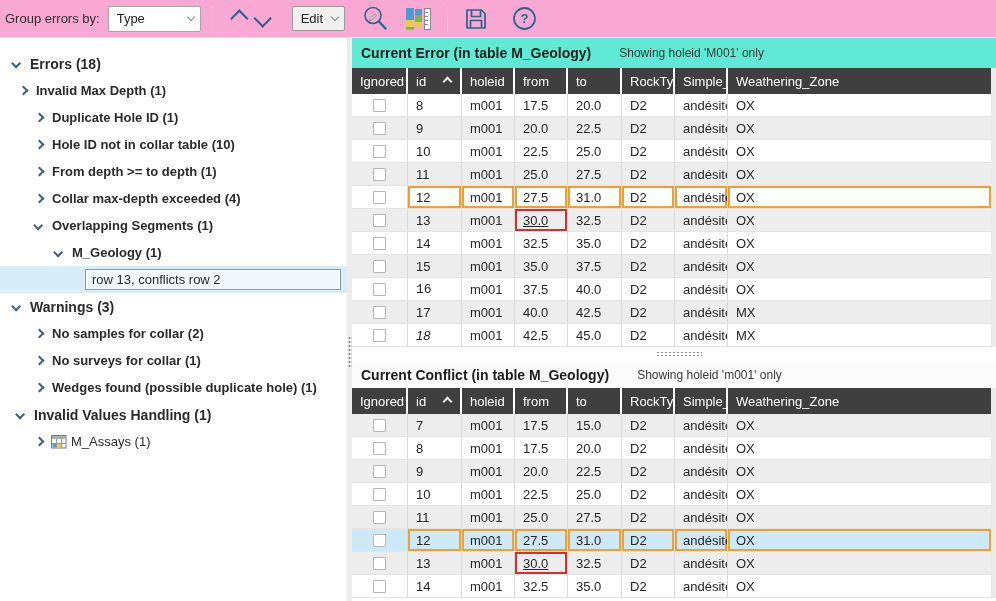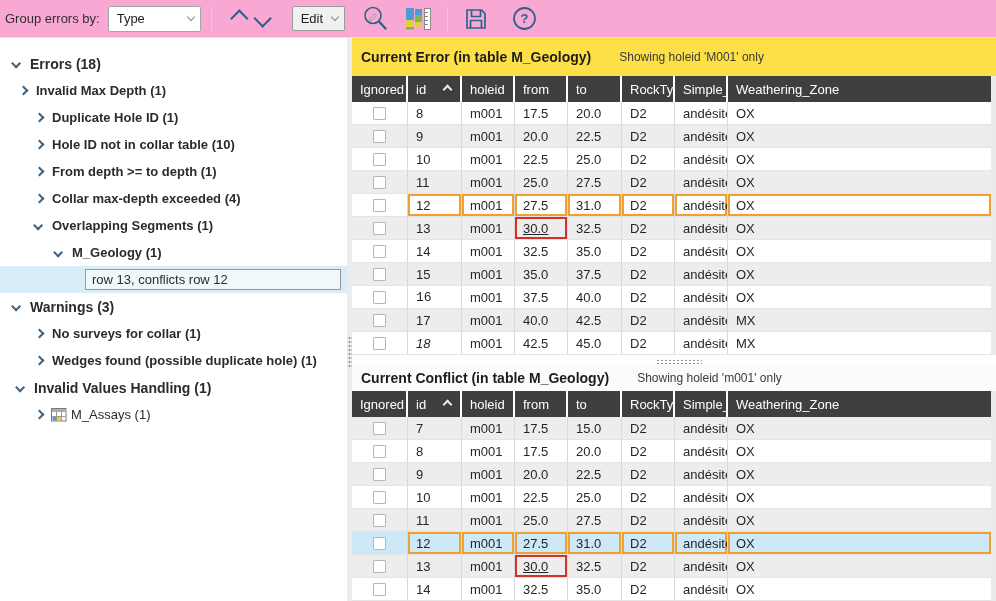--- a/index.html
+++ b/index.html
@@ -38,21 +38,21 @@
   .chev.right { transform:rotate(45deg); }
   .chev.down { transform:rotate(135deg) translate(1px,1px); }
   .lbl { margin-left:4px; white-space:nowrap; }
   .lblbox { flex:1; margin-right:6px; height:21px; line-height:19px; border:1px solid #979797; background:#f0f8fc; padding-left:6px; font-size:13px; color:#2b2b2b; white-space:nowrap; overflow:hidden; }
   .ticon { margin-left:3px; display:flex; }
 
   
   .ptitle { display:flex; align-items:center; padding-left:9px; }
   .ptitle .t { font-weight:bold; font-size:14px; color:#1c1c1c; white-space:nowrap; }
   .ptitle .s { font-size:12px; color:#3a3a3a; margin-left:28px; white-space:nowrap; }
-  .ptitle.pink { height:38px; background:#fde047;text-align:center; }
+  .ptitle.pink { height:30px; background:#5eead4;text-align:center; }
   .ptitle.plain { height:26px; background:#fbfbfb; }
   .twrap { display:flex; min-height:0; }
   .tmain { flex:1; min-width:0; }
   .gutter { width:5px; flex:0 0 5px; background:#eaeaea; }
   .thead { display:flex; height:26px; }
   .th { background:#3f3f3f; color:#fff; font-size:13px; display:flex; align-items:center; padding-left:8px; border-right:2px solid #fff; white-space:nowrap; overflow:hidden; }
   .th.last { flex:1; border-right:none; }
   .scaret { width:7px; height:7px; border-top:2px solid #e8e8e8; border-right:2px solid #e8e8e8; transform:rotate(-45deg); margin-left:auto; margin-right:9px; flex:0 0 auto; }
   .trow { display:flex; height:23px; background:#fff; border-bottom:1px solid #e4e4e4; }
   .trow.gray { background:#ededed; }
@@ -172,27 +172,33 @@
           </span>
           <span class="lbl">Overlapping Segments (1)</span>
         </div>
         <div class="titem bold" style="padding-left: 50px;">
           <span class="chevbox">
             <i class="chev down"></i>
           </span>
           <span class="lbl">M_Geology (1)</span>
         </div>
         <div class="titem sel" style="padding-left: 85px;">
-          <div class="lblbox">row 13, conflicts row 12</div>
+          <div class="lblbox">row 13, conflicts row 2</div>
         </div>
         <div class="titem bold top" style="padding-left: 8px;">
           <span class="chevbox">
             <i class="chev down"></i>
           </span>
           <span class="lbl">Warnings (3)</span>
+        </div>
+        <div class="titem bold" style="padding-left: 30px;">
+          <span class="chevbox">
+            <i class="chev right"></i>
+          </span>
+          <span class="lbl">No samples for collar (2)</span>
         </div>
         <div class="titem bold" style="padding-left: 30px;">
           <span class="chevbox">
             <i class="chev right"></i>
           </span>
           <span class="lbl">No surveys for collar (1)</span>
         </div>
         <div class="titem bold" style="padding-left: 30px;">
           <span class="chevbox">
             <i class="chev right"></i>

